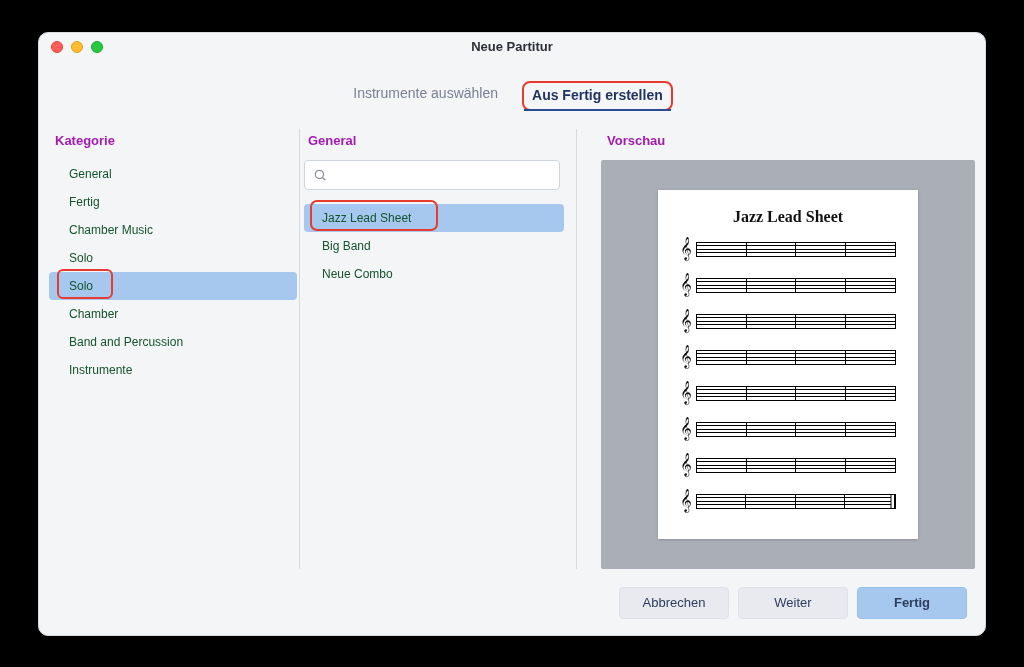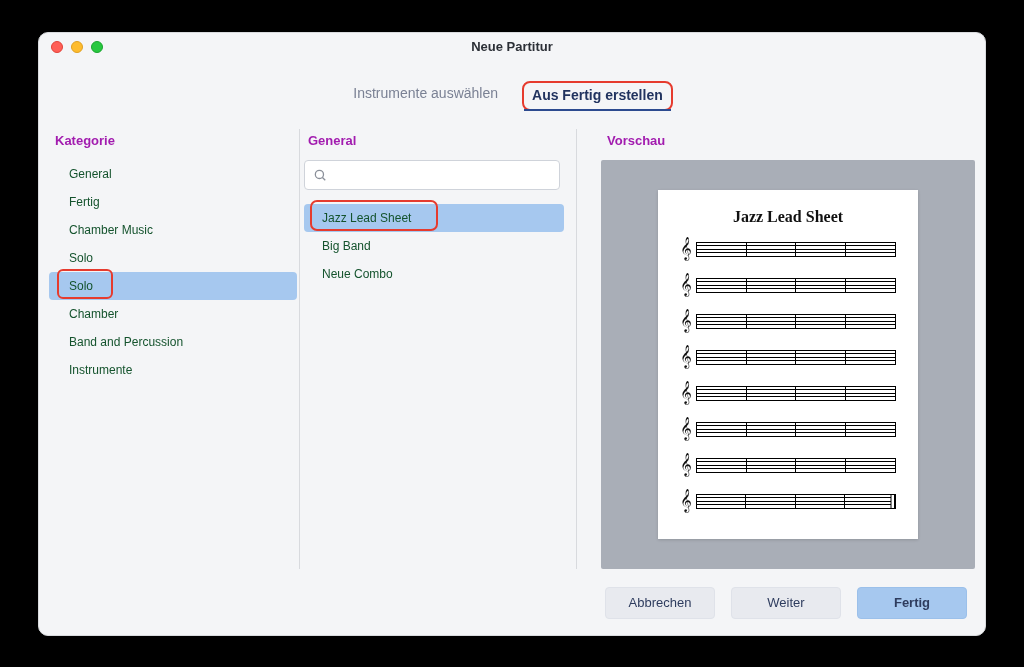--- a/index.html
+++ b/index.html
@@ -164,21 +164,21 @@
   .barlines i:first-child { border-left: 0.5px solid #000; }
   .barlines i::after {
     content: ""; position: absolute; left: 50%; top: 3px;
     width: 6px; height: 1.5px; background: #000; transform: translateX(-50%);
   }
   .stave.last .barlines i:last-child {
     border-right: 2.5px solid #000;
     box-shadow: inset -2.5px 0 0 #fff, inset -3.5px 0 0 #000;
   }
   .footer {
-    display: flex; justify-content: flex-end; gap: 16px;
+    display: flex; justify-content: flex-end; gap: 9px;
     padding: 10px 18px 16px 18px;
   }
   .btn {
     min-width: 110px; height: 32px;
     display: flex; align-items: center; justify-content: center;
     border-radius: 4px; background: #e8eaef; color: #2e3c5e;
     font-size: 13px; cursor: pointer; border: 1px solid #dfe2e9;
   }
   .btn.primary { background: #a6c8ef; border-color: #9bc0ea; font-weight: 600; }
 </style>

